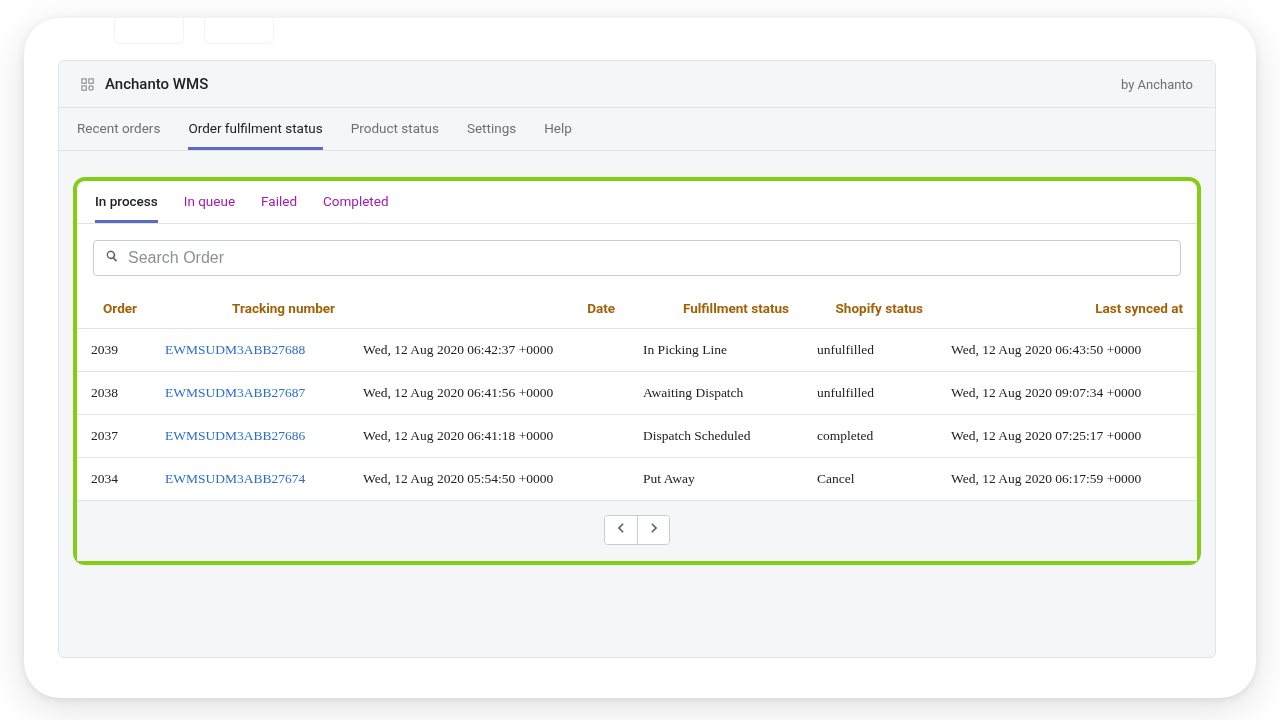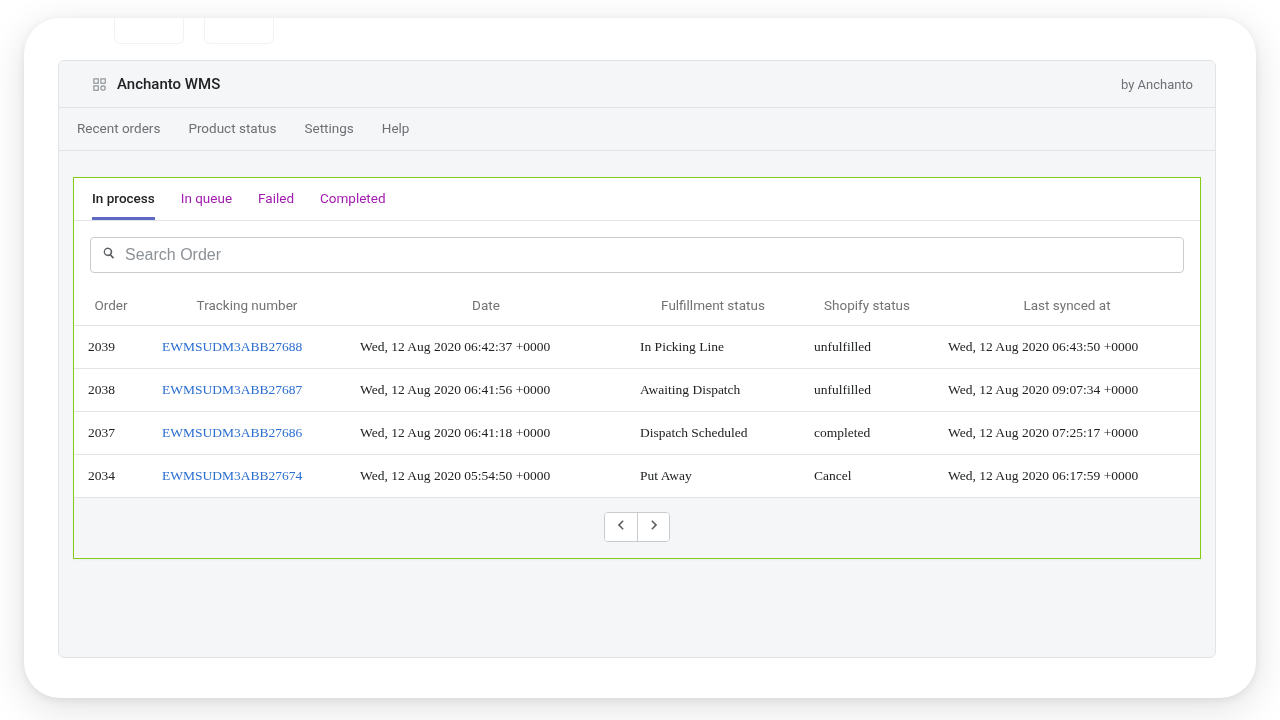--- a/index.html
+++ b/index.html
@@ -40,21 +40,20 @@
     align-items: center;
     justify-content: space-between;
     padding: 14px 22px;
     border-bottom: 1px solid #e1e3e5;
     background: #f5f6f7;
   }
   .app-header-left {
     display: flex;
     align-items: center;
     gap: 10px;
-    margin-left: 12px;
   }
   .app-icon {
     width: 14px; height: 14px;
     color: #8c9196;
   }
   .app-title {
     font-size: 15px;
     color: #202223;
     font-weight: 500;
   }
@@ -80,22 +79,22 @@
     color: #202223;
     border-bottom-color: #5c6ac4;
   }
   .content-area {
     padding: 26px 14px 0 14px;
     flex: 1;
     overflow: auto;
   }
   .panel {
     background: #fff;
-    border: 1px solid #84cc16;
-    border-radius: 0;
+    border: 4px solid #84cc16;
+    border-radius: 12px;
     box-shadow: 0 1px 2px rgba(0,0,0,0.04);
   }
   .sub-tabs {
     display: flex;
     gap: 26px;
     padding: 0 18px;
     border-bottom: 1px solid #e1e3e5;
   }
   .sub-tab {
     font-size: 13.5px;
@@ -134,23 +133,23 @@
     color: #202223;
     background: transparent;
   }
   .search-input::placeholder { color: #8c9196; }
   table {
     width: 100%;
     border-collapse: collapse;
     font-size: 13.5px;
   }
   thead th {
-    text-align: center;
-    font-weight: 400;
-    color: #737373;
+    text-align: right;
+    font-weight: 700;
+    color: #a16207;
     padding: 12px 14px;
     border-bottom: 1px solid #e1e3e5;
   }
   tbody td {
     padding: 13px 14px;
     border-bottom: 1px solid #e1e3e5;
     color: #202223;
     font-family: Liberation Serif, serif;
   }
   .link {
@@ -218,20 +217,21 @@
             <circle cx="11.5" cy="11.5" r="2.5"></circle>
           </svg>
         </span>
         <span class="app-title">Anchanto WMS</span>
       </div>
       <span class="app-byline">by Anchanto</span>
     </div>
 
     <div class="main-tabs">
       <div class="main-tab">Recent orders</div>
+      <div class="main-tab active">Order fulfilment status</div>
       <div class="main-tab">Product status</div>
       <div class="main-tab">Settings</div>
       <div class="main-tab">Help</div>
     </div>
 
     <div class="content-area">
       <div class="panel">
 
         <div class="sub-tabs">
           <div class="sub-tab active">In process</div>

